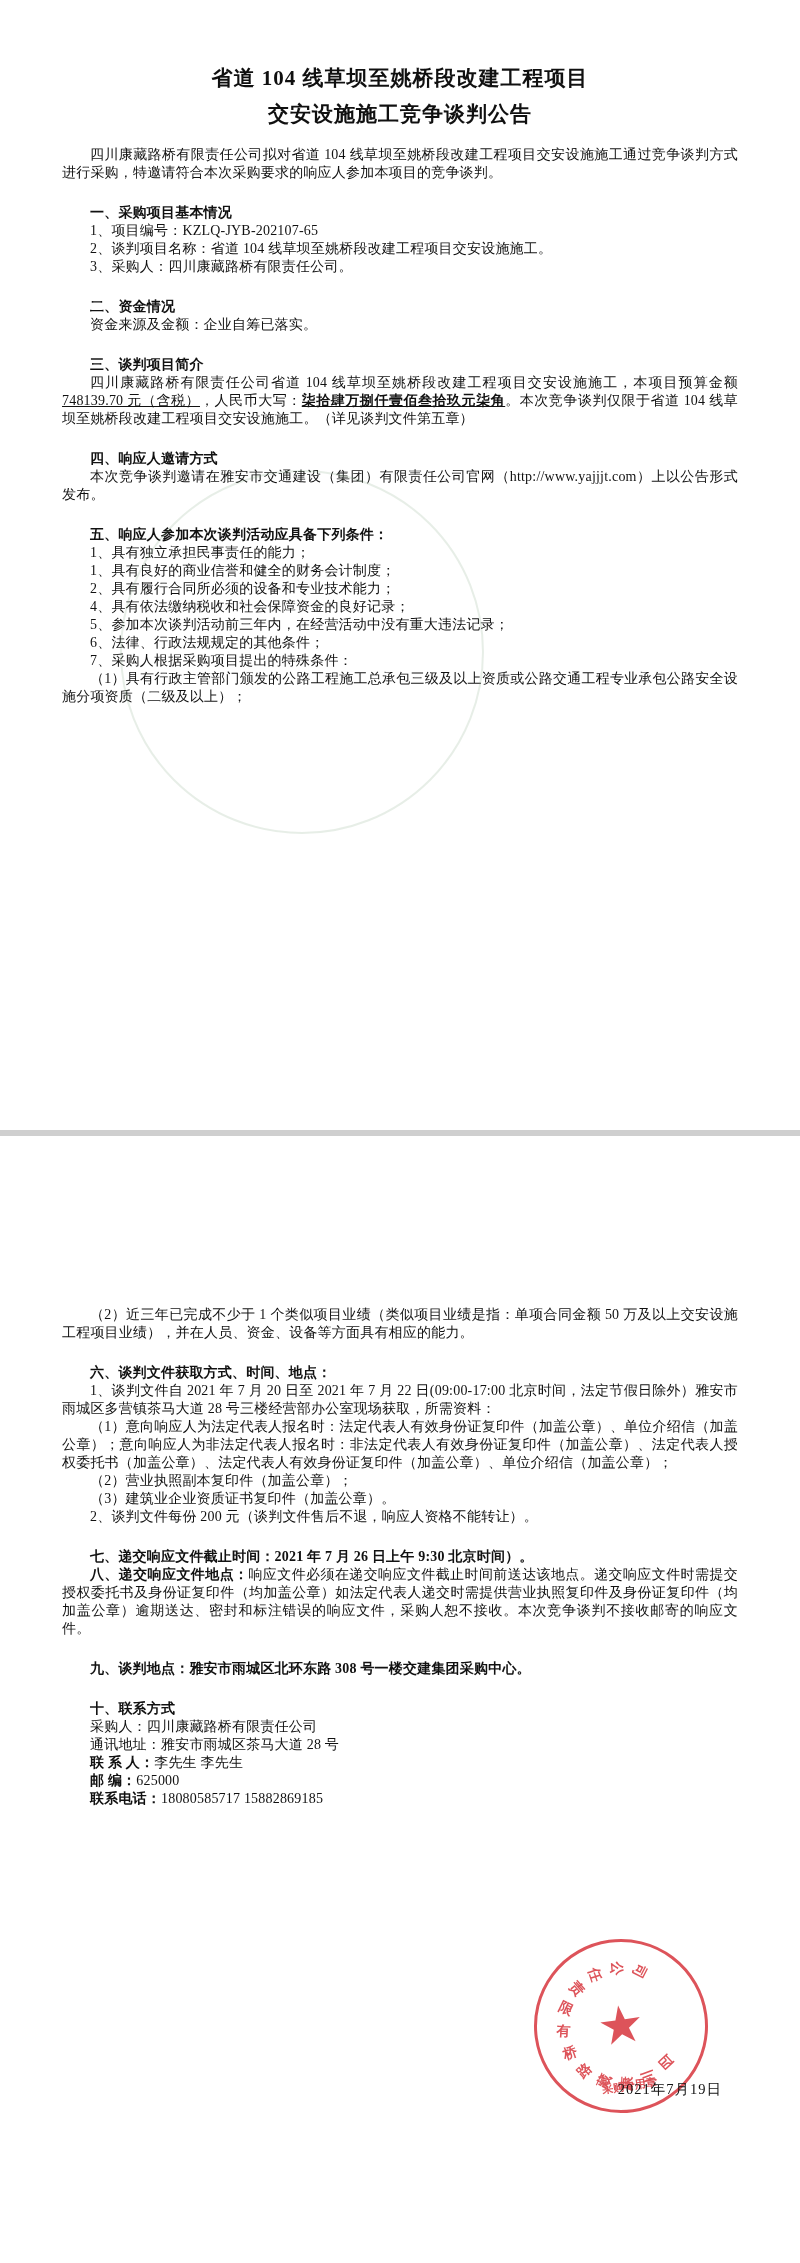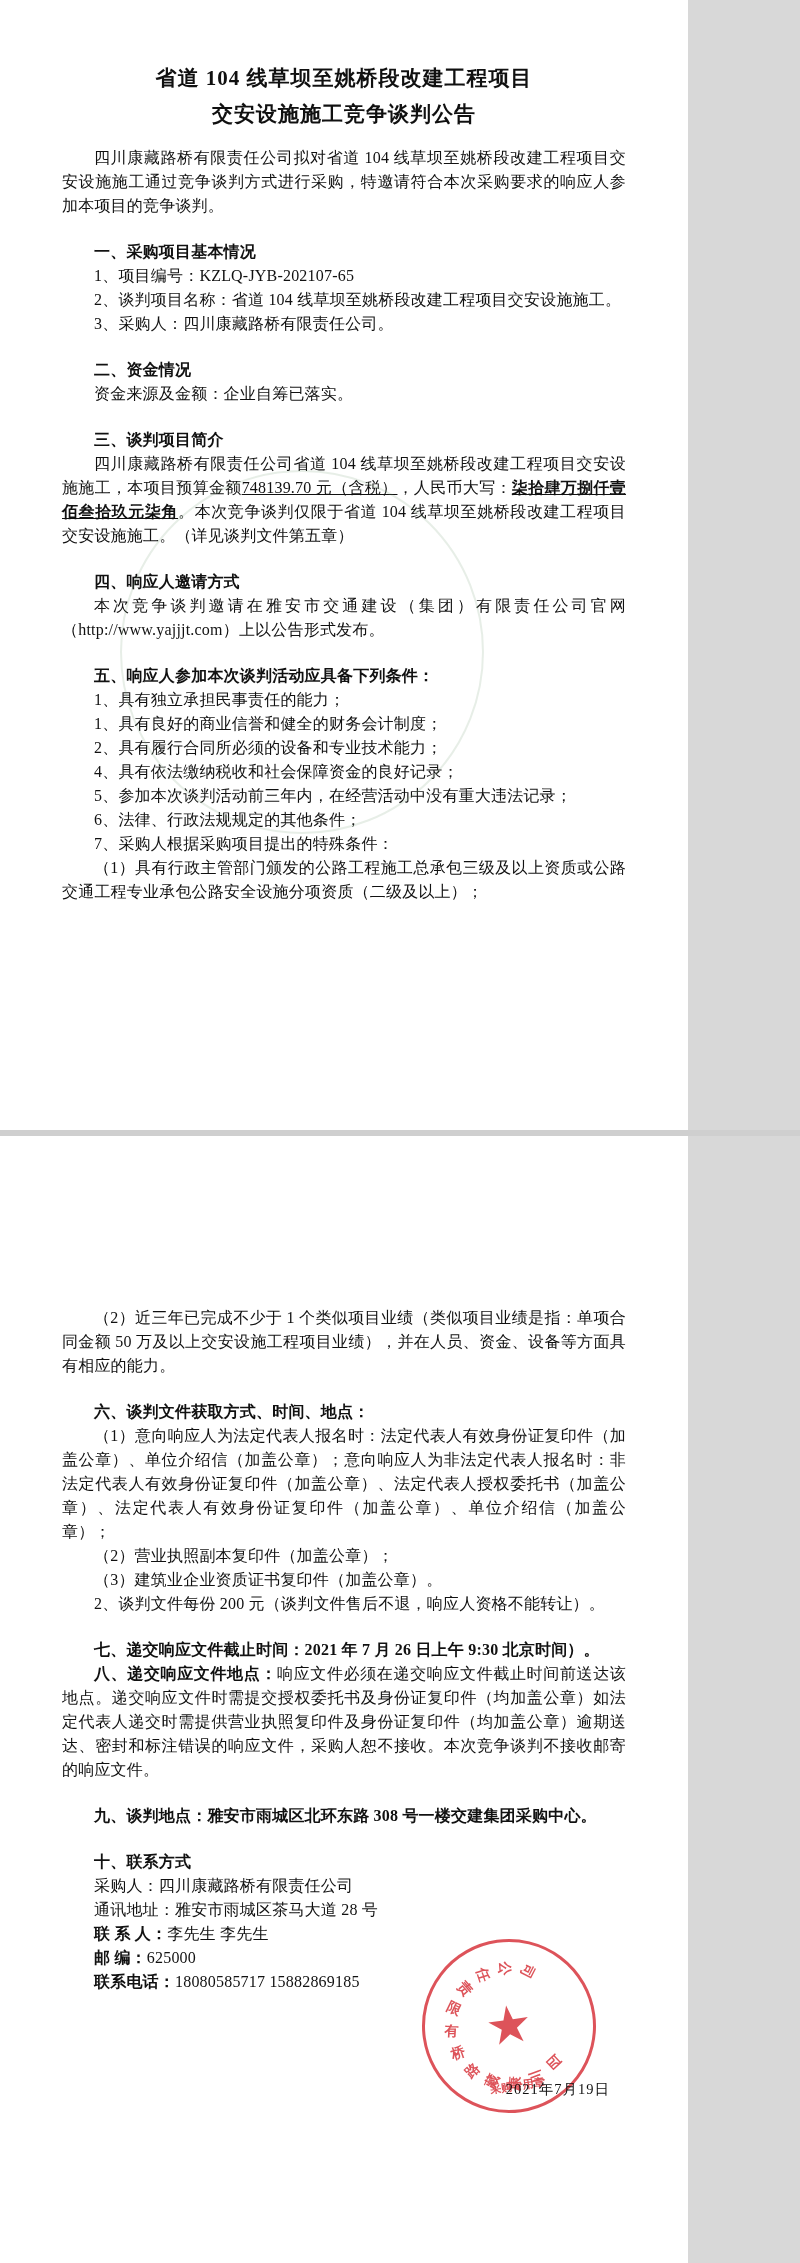--- a/index.html
+++ b/index.html
@@ -7,21 +7,21 @@
     padding: 0;
     background: #d8d8d8;
   }
   body {
     width: 800px;
     font-family: "Liberation Serif", "DejaVu Serif", serif;
   }
   .page {
     position: relative;
     background: #ffffff;
-    width: 688px;
+    width: 800px;
     box-sizing: border-box;
     overflow: hidden;
   }
   .page-1 {
     height: 1130px;
     padding: 60px 62px 0 62px;
   }
   .page-gap {
     height: 6px;
     background: #cfcfcf;
@@ -36,22 +36,22 @@
     font-weight: bold;
     letter-spacing: 1px;
     line-height: 36px;
     color: #101010;
   }
   .title .line2 {
     display: block;
   }
   p {
     margin: 0;
-    font-size: 16px;
-    line-height: 24px;
+    font-size: 14px;
+    line-height: 18px;
     color: #111;
     text-align: justify;
     letter-spacing: 0.2px;
   }
   .body-start {
     margin-top: 14px;
   }
   .indent2 {
     text-indent: 2em;
   }
@@ -194,20 +194,21 @@
   <div class="ghost"></div>
 </div>
 
 <div class="page-gap"></div>
 
 <div class="page page-2">
 
   <p class="item" style="margin-top:100px">（2）近三年已完成不少于 1 个类似项目业绩（类似项目业绩是指：单项合同金额 50 万及以上交安设施工程项目业绩），并在人员、资金、设备等方面具有相应的能力。</p>
 
   <p class="section-head">六、谈判文件获取方式、时间、地点：</p>
+  <p class="item">1、谈判文件自 2021 年 7 月 20 日至 2021 年 7 月 22 日(09:00-17:00 北京时间，法定节假日除外）雅安市雨城区多营镇茶马大道 28 号三楼经营部办公室现场获取，所需资料：</p>
   <p class="item">（1）意向响应人为法定代表人报名时：法定代表人有效身份证复印件（加盖公章）、单位介绍信（加盖公章）；意向响应人为非法定代表人报名时：非法定代表人有效身份证复印件（加盖公章）、法定代表人授权委托书（加盖公章）、法定代表人有效身份证复印件（加盖公章）、单位介绍信（加盖公章）；</p>
   <p class="item">（2）营业执照副本复印件（加盖公章）；</p>
   <p class="item">（3）建筑业企业资质证书复印件（加盖公章）。</p>
   <p class="item">2、谈判文件每份 200 元（谈判文件售后不退，响应人资格不能转让）。</p>
 
   <p class="section-head">七、递交响应文件截止时间：2021 年 7 月 26 日上午 9:30 北京时间）。</p>
 
   <p class="indent2"><span class="bold">八、递交响应文件地点：</span><span>响应文件必须在递交响应文件截止时间前送达该地点。递交响应文件时需提交授权委托书及身份证复印件（均加盖公章）如法定代表人递交时需提供营业执照复印件及身份证复印件（均加盖公章）逾期送达、密封和标注错误的响应文件，采购人恕不接收。本次竞争谈判不接收邮寄的响应文件。</span></p>
 
   <p class="section-head">九、谈判地点：雅安市雨城区北环东路 308 号一楼交建集团采购中心。</p>

